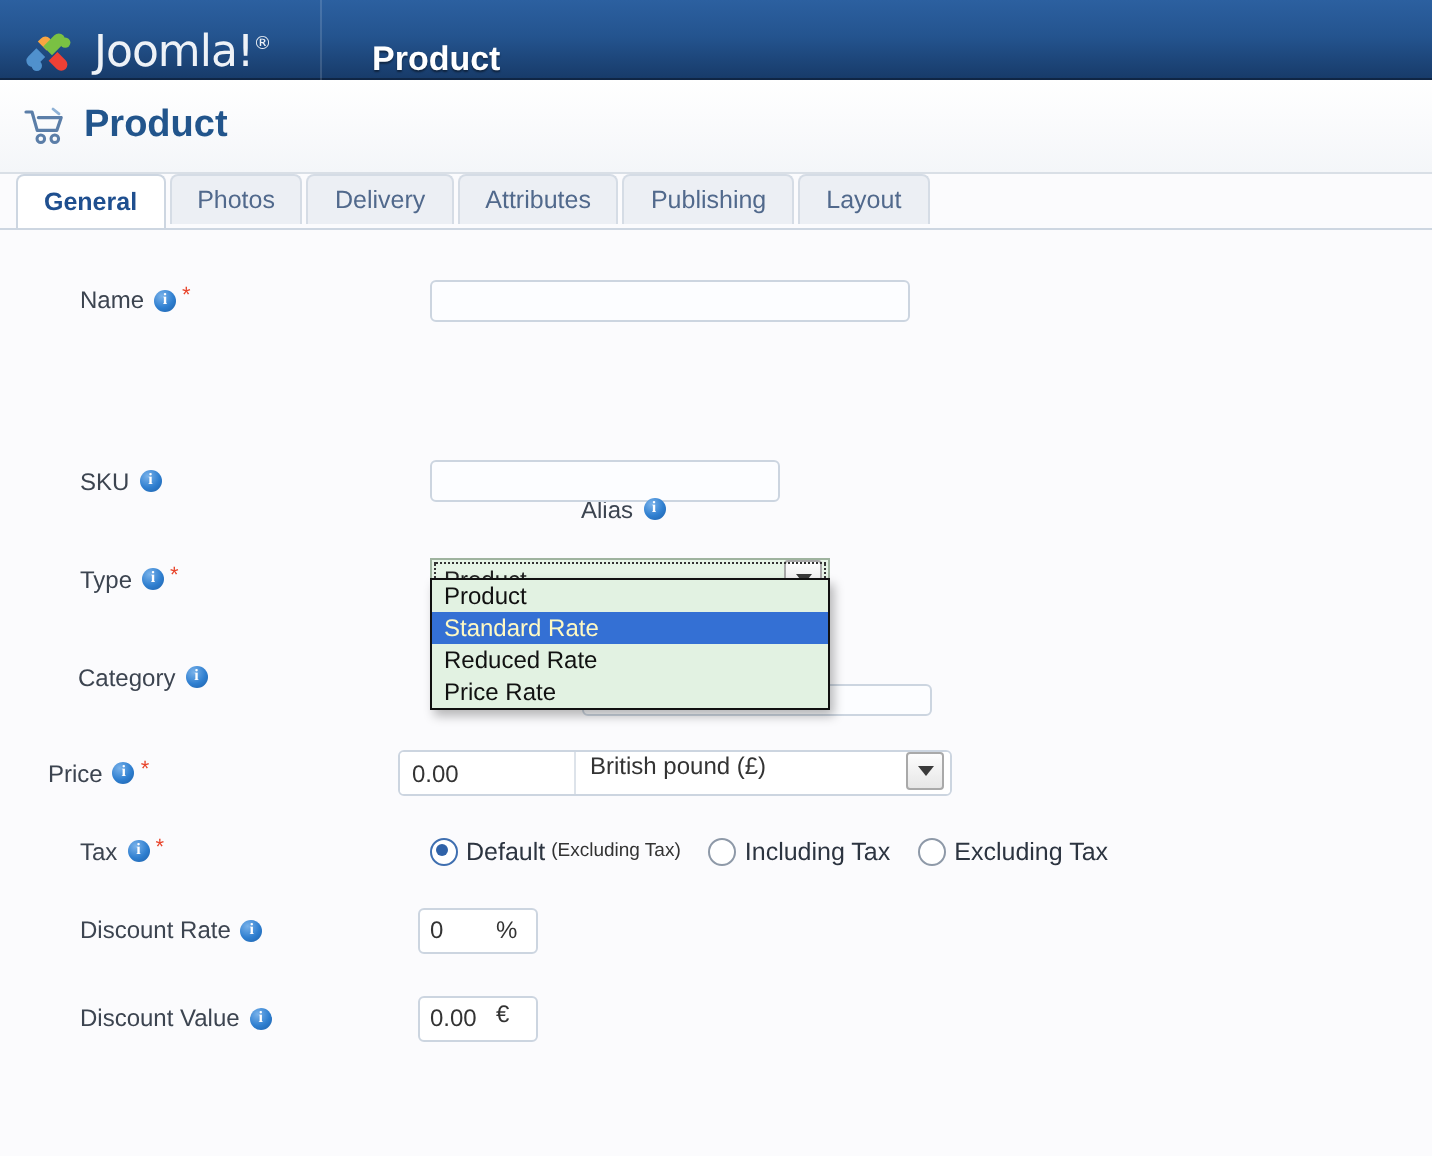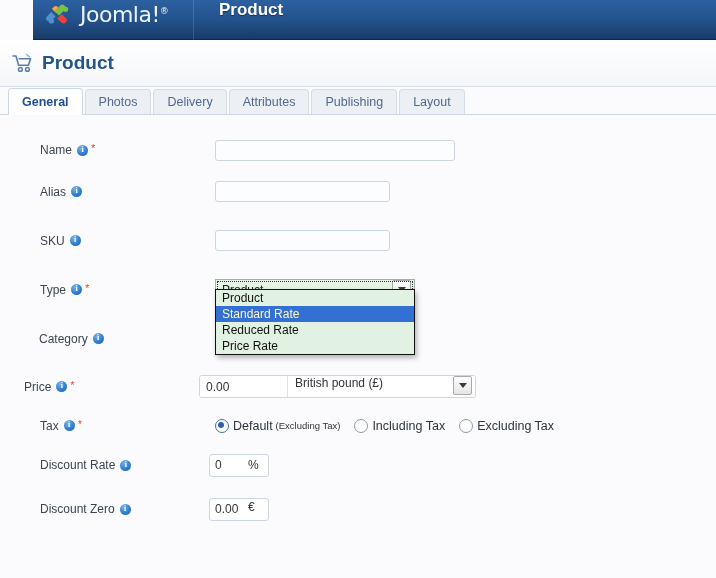--- a/index.html
+++ b/index.html
@@ -15,23 +15,22 @@
     color: #333;
     overflow: hidden;
   }
 
   
   .topbar {
     position: relative;
     height: 40px;
     background: linear-gradient(to bottom, #2c60a0 0%, #24548f 45%, #173a68 100%);
     display: flex;
-    align-items: flex-start;
+    align-items: flex-end;
     box-shadow: inset 0 -1px 0 rgba(0,0,0,.35);
-    margin-left: 33px;
   }
   .logo-wrap {
     display: flex;
     align-items: center;
     padding-left: 12px;
     width: 160px;
     box-sizing: border-box;
   }
   .joomla-mark {
     width: 28px;
@@ -89,21 +88,21 @@
     color: #22558c;
   }
 
   
   .tabs-wrap {
     position: relative;
     height: 28px;
     padding-left: 8px;
     box-sizing: border-box;
     display: flex;
-    align-items: center;
+    align-items: flex-start;
   }
   .tab {
     height: 25px;
     line-height: 25px;
     padding: 0 13px;
     margin-right: 2px;
     font-size: 12.5px;
     color: #51698c;
     background: #eceff4;
     border: 1px solid #d5dce5;
@@ -407,21 +406,21 @@
 
   <div class="row" style="height:34px;">
     <div class="lbl">
       <span class="txt">Name</span>
       <span class="info-icon"></span>
       <span class="req">*</span>
     </div>
     <input class="inp inp-name" value="" style="">
   </div>
 
-  <div class="row" style="height:49px;">
+  <div class="row" style="height:49px;flex-direction:column;">
     <div class="lbl">
       <span class="txt">Alias</span>
       <span class="info-icon"></span>
     </div>
     <input class="inp inp-small" value="" style="">
   </div>
 
   <div class="row" style="height:49px;">
     <div class="lbl">
       <span class="txt">SKU</span>
@@ -498,21 +497,21 @@
       <span class="info-icon"></span>
     </div>
     <div class="suffix-group" style="margin-left:-6px;">
       <input value="0" style="">
       <span class="suffix-unit">%</span>
     </div>
   </div>
 
   <div class="row" style="height:40px;">
     <div class="lbl">
-      <span class="txt">Discount Zero</span>
+      <span class="txt">Discount Value</span>
       <span class="info-icon"></span>
     </div>
     <div class="suffix-group" style="margin-left:-6px;">
       <input value="0.00" style="">
       <span class="suffix-unit sup">€</span>
     </div>
   </div>
 
   <div class="dropdown-list">
     <div class="dd-opt">Product</div>

